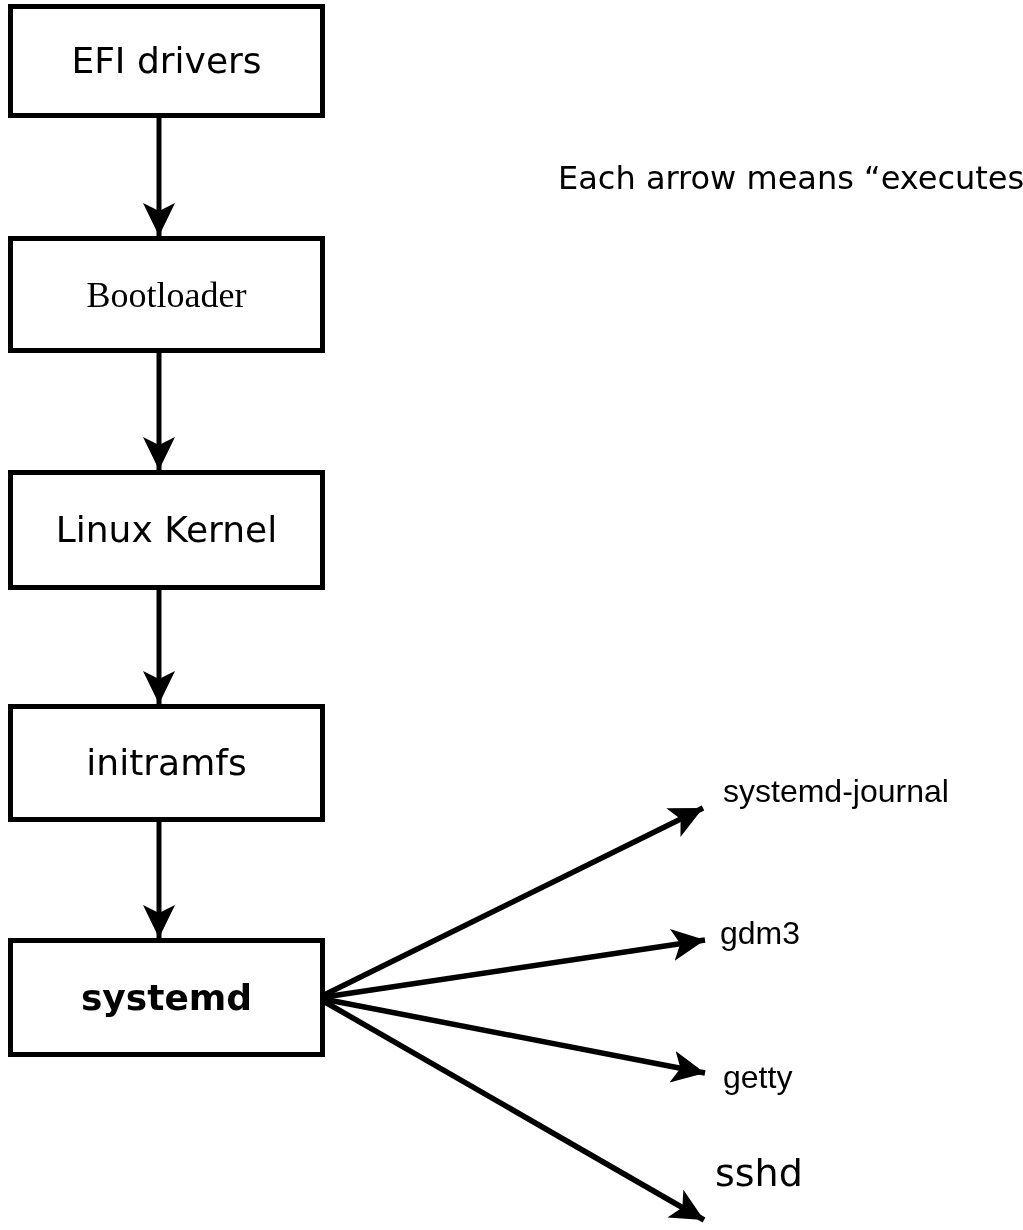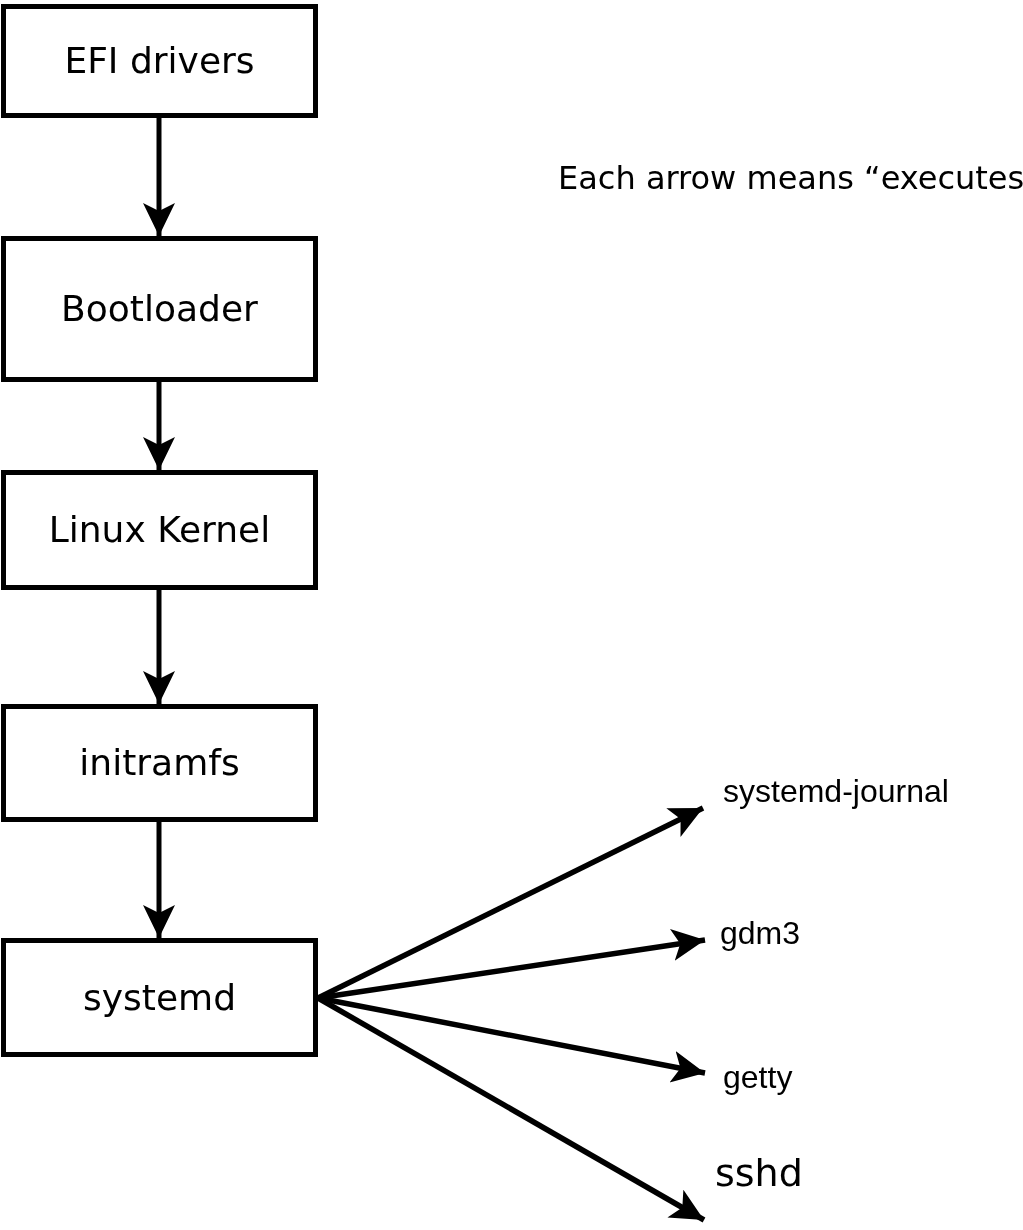--- a/index.html
+++ b/index.html
@@ -19,37 +19,37 @@
   .edges-svg {
     position: absolute;
     left: 0;
     top: 0;
     width: 1023px;
     height: 1230px;
     pointer-events: none;
   }
   .node {
     position: absolute;
-    left: 1px;
+    left: 8px;
     width: 317px;
     box-sizing: border-box;
     border: 5px solid #000000;
     background: #ffffff;
     display: flex;
     align-items: center;
     justify-content: center;
     font-size: 36px;
     line-height: 1;
     white-space: nowrap;
   }
   .node-1 { top: 4px;   height: 114px; }
-  .node-2 { top: 236px; height: 146px; }
+  .node-2 { top: 236px; height: 117px; font-family: Liberation Serif, serif; }
   .node-3 { top: 470px; height: 120px; }
   .node-4 { top: 704px; height: 118px; }
-  .node-5 { top: 938px; height: 119px; }
+  .node-5 { top: 938px; height: 119px; font-weight: bold; }
   .proc-label {
     position: absolute;
     font-family: Liberation Sans, sans-serif;
     font-size: 32px;
     line-height: 1;
     white-space: nowrap;
   }
   .proc-journal { left: 723px; top: 775px; }
   .proc-gdm3   { left: 720px; top: 917px; }
   .proc-getty  { left: 723px; top: 1061px; text-align: right; }

